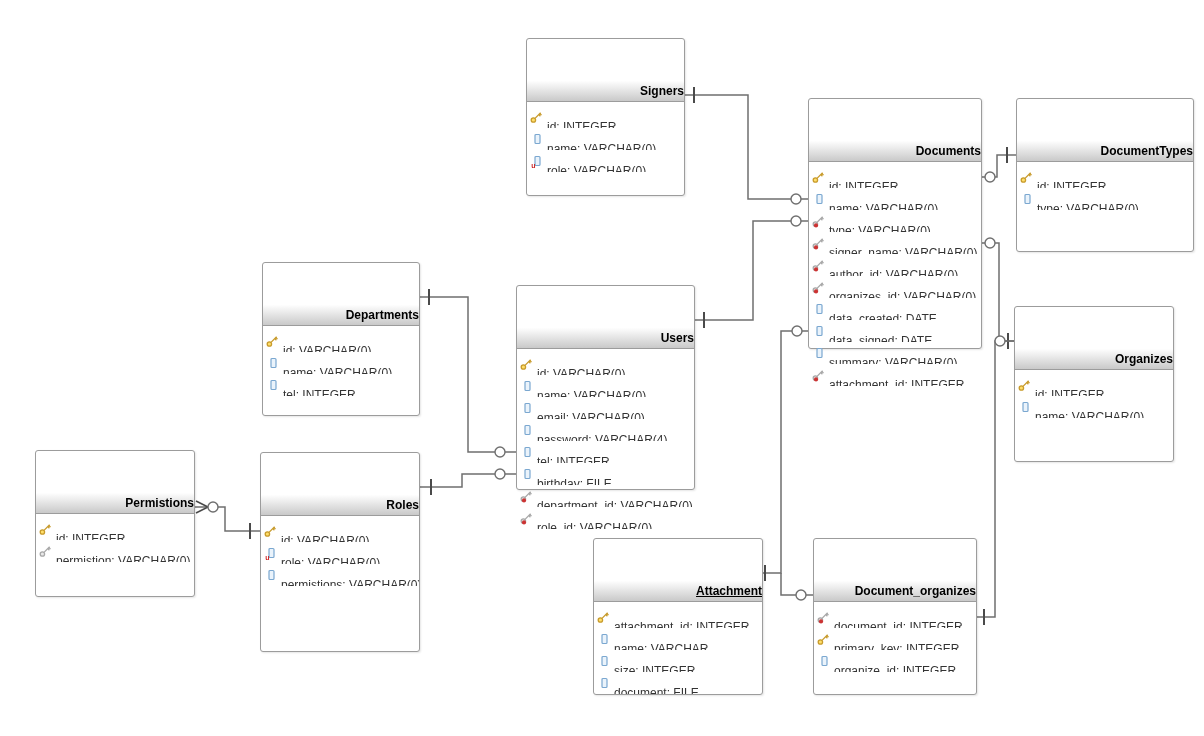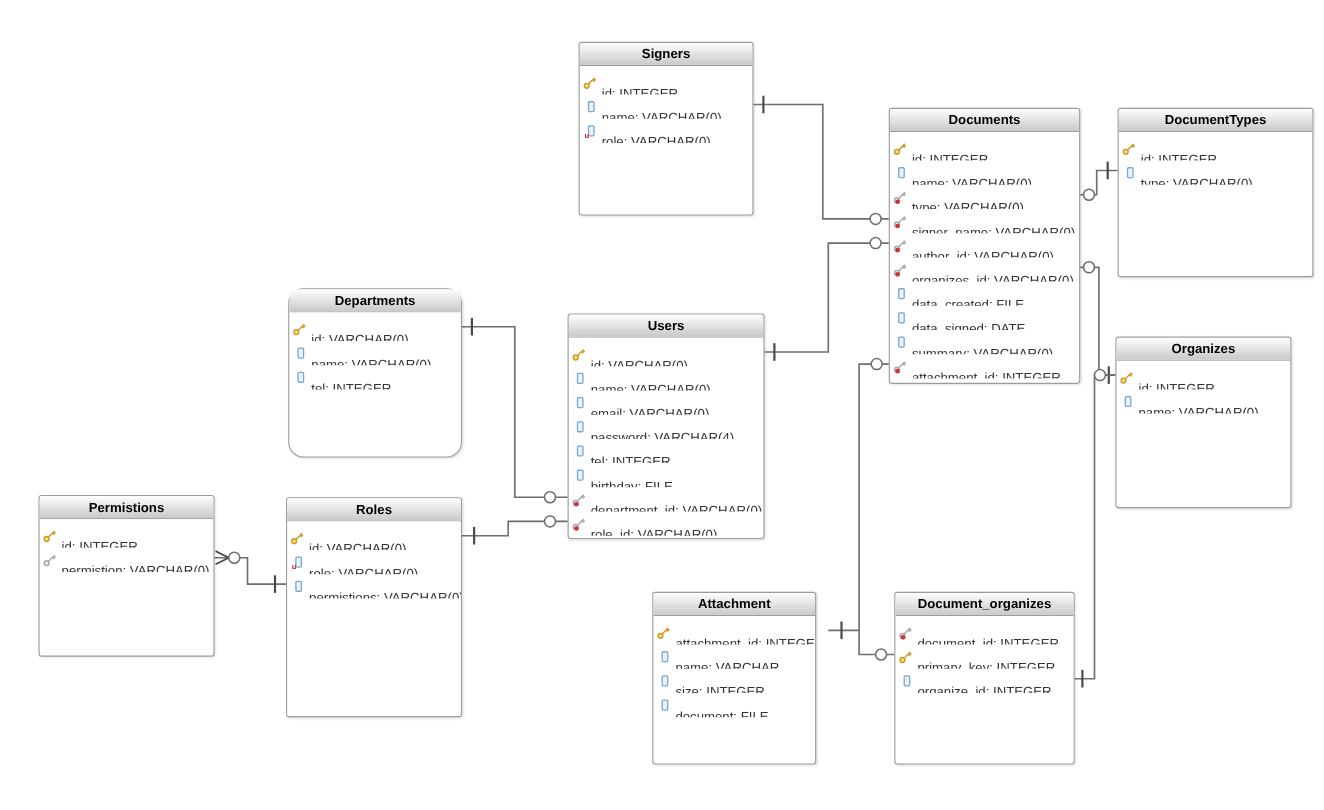--- a/index.html
+++ b/index.html
@@ -8,26 +8,26 @@
     font-family:"Liberation Sans", sans-serif;
   }
   #rel-layer{position:absolute;left:0;top:0;z-index:1;}
   .entity{
     position:absolute;z-index:2;background:#ffffff;
     border:1px solid #9c9c9c;border-radius:3px;
     box-shadow:1px 1px 2px rgba(0,0,0,0.10);
     box-sizing:border-box;
   }
   .entity-header{
-    height:20px;line-height:20px;text-align:center;
+    height:20px;line-height:20px;text-align:right;
     font-size:12px;font-weight:bold;color:#000;
     background:linear-gradient(#fefefe,#c9c9c9);
     border-bottom:1px solid #9c9c9c;
     border-radius:2px 2px 0 0;
-    overflow:hidden;white-space:nowrap;
+    overflow:hidden;white-space:nowrap;margin-top:42px;
   }
   .entity-body{padding-top:4px;}
   .field-row{
     height:22px;display:flex;align-items:center;
     padding:0 3px;font-size:12px;color:#333;
     white-space:nowrap;overflow:hidden;
   }
   .field-icon{width:15px;height:13px;margin-right:2px;flex:none;display:inline-block;}
   .field-label{display:inline-block;margin-top:20px;}
 </style>
@@ -157,21 +157,21 @@
               <circle cx="3.4" cy="9" r="2.2" fill="#e9e9e9" stroke="#a8a8a8" stroke-width="1.3"></circle>
               <path d="M5 7.4 L10.6 1.8 M8.8 3.6 L10.4 5.2 M9.9 2.5 L11.5 4.1" stroke="#a8a8a8" stroke-width="1.3" fill="none"></path>
               <circle cx="4" cy="10.4" r="2.1" fill="#cc3333"></circle>
             </svg></span>
           <span class="field-label">organizes_id: VARCHAR(0)</span>
         </div>
         <div class="field-row">
           <span class="field-icon"><svg width="15" height="13" viewBox="0 0 15 13">
               <rect x="5" y="1.5" width="5" height="9" rx="1" fill="#eaf3fb" stroke="#7aa7d0" stroke-width="1.2"></rect>
             </svg></span>
-          <span class="field-label">data_created: FILE</span>
+          <span class="field-label">data_created: DATE</span>
         </div>
         <div class="field-row">
           <span class="field-icon"><svg width="15" height="13" viewBox="0 0 15 13">
               <rect x="5" y="1.5" width="5" height="9" rx="1" fill="#eaf3fb" stroke="#7aa7d0" stroke-width="1.2"></rect>
             </svg></span>
           <span class="field-label">data_signed: DATE</span>
         </div>
         <div class="field-row">
           <span class="field-icon"><svg width="15" height="13" viewBox="0 0 15 13">
               <rect x="5" y="1.5" width="5" height="9" rx="1" fill="#eaf3fb" stroke="#7aa7d0" stroke-width="1.2"></rect>
@@ -217,21 +217,21 @@
           <span class="field-label">id: INTEGER</span>
         </div>
         <div class="field-row">
           <span class="field-icon"><svg width="15" height="13" viewBox="0 0 15 13">
               <rect x="5" y="1.5" width="5" height="9" rx="1" fill="#eaf3fb" stroke="#7aa7d0" stroke-width="1.2"></rect>
             </svg></span>
           <span class="field-label">name: VARCHAR(0)</span>
         </div>
       </div>
     </div>
-    <div class="entity" style="left: 262px; top: 262px; width: 158px; height: 154px; border-radius: 14px;">
+    <div class="entity" style="left: 262px; top: 262px; width: 158px; height: 154px;">
       <div class="entity-header">Departments</div>
       <div class="entity-body">
         <div class="field-row">
           <span class="field-icon"><svg width="15" height="13" viewBox="0 0 15 13">
               <circle cx="3.4" cy="9" r="2.2" fill="#ffdf6b" stroke="#c89b2c" stroke-width="1.3"></circle>
               <path d="M5 7.4 L10.6 1.8 M8.8 3.6 L10.4 5.2 M9.9 2.5 L11.5 4.1" stroke="#c89b2c" stroke-width="1.3" fill="none"></path>
             </svg></span>
           <span class="field-label">id: VARCHAR(0)</span>
         </div>
         <div class="field-row">
@@ -343,21 +343,21 @@
           <span class="field-label">role: VARCHAR(0)</span>
         </div>
         <div class="field-row">
           <span class="field-icon"><svg width="15" height="13" viewBox="0 0 15 13">
               <rect x="5" y="1.5" width="5" height="9" rx="1" fill="#eaf3fb" stroke="#7aa7d0" stroke-width="1.2"></rect>
             </svg></span>
           <span class="field-label">permistions: VARCHAR(0)</span>
         </div>
       </div>
     </div>
-    <div class="entity" style="left: 593px; top: 538px; width: 149px; height: 157px;">
+    <div class="entity" style="left: 593px; top: 538px; width: 170px; height: 157px; text-decoration: underline;">
       <div class="entity-header">Attachment</div>
       <div class="entity-body">
         <div class="field-row">
           <span class="field-icon"><svg width="15" height="13" viewBox="0 0 15 13">
               <circle cx="3.4" cy="9" r="2.2" fill="#ffdf6b" stroke="#c89b2c" stroke-width="1.3"></circle>
               <path d="M5 7.4 L10.6 1.8 M8.8 3.6 L10.4 5.2 M9.9 2.5 L11.5 4.1" stroke="#c89b2c" stroke-width="1.3" fill="none"></path>
             </svg></span>
           <span class="field-label">attachment_id: INTEGER</span>
         </div>
         <div class="field-row">

